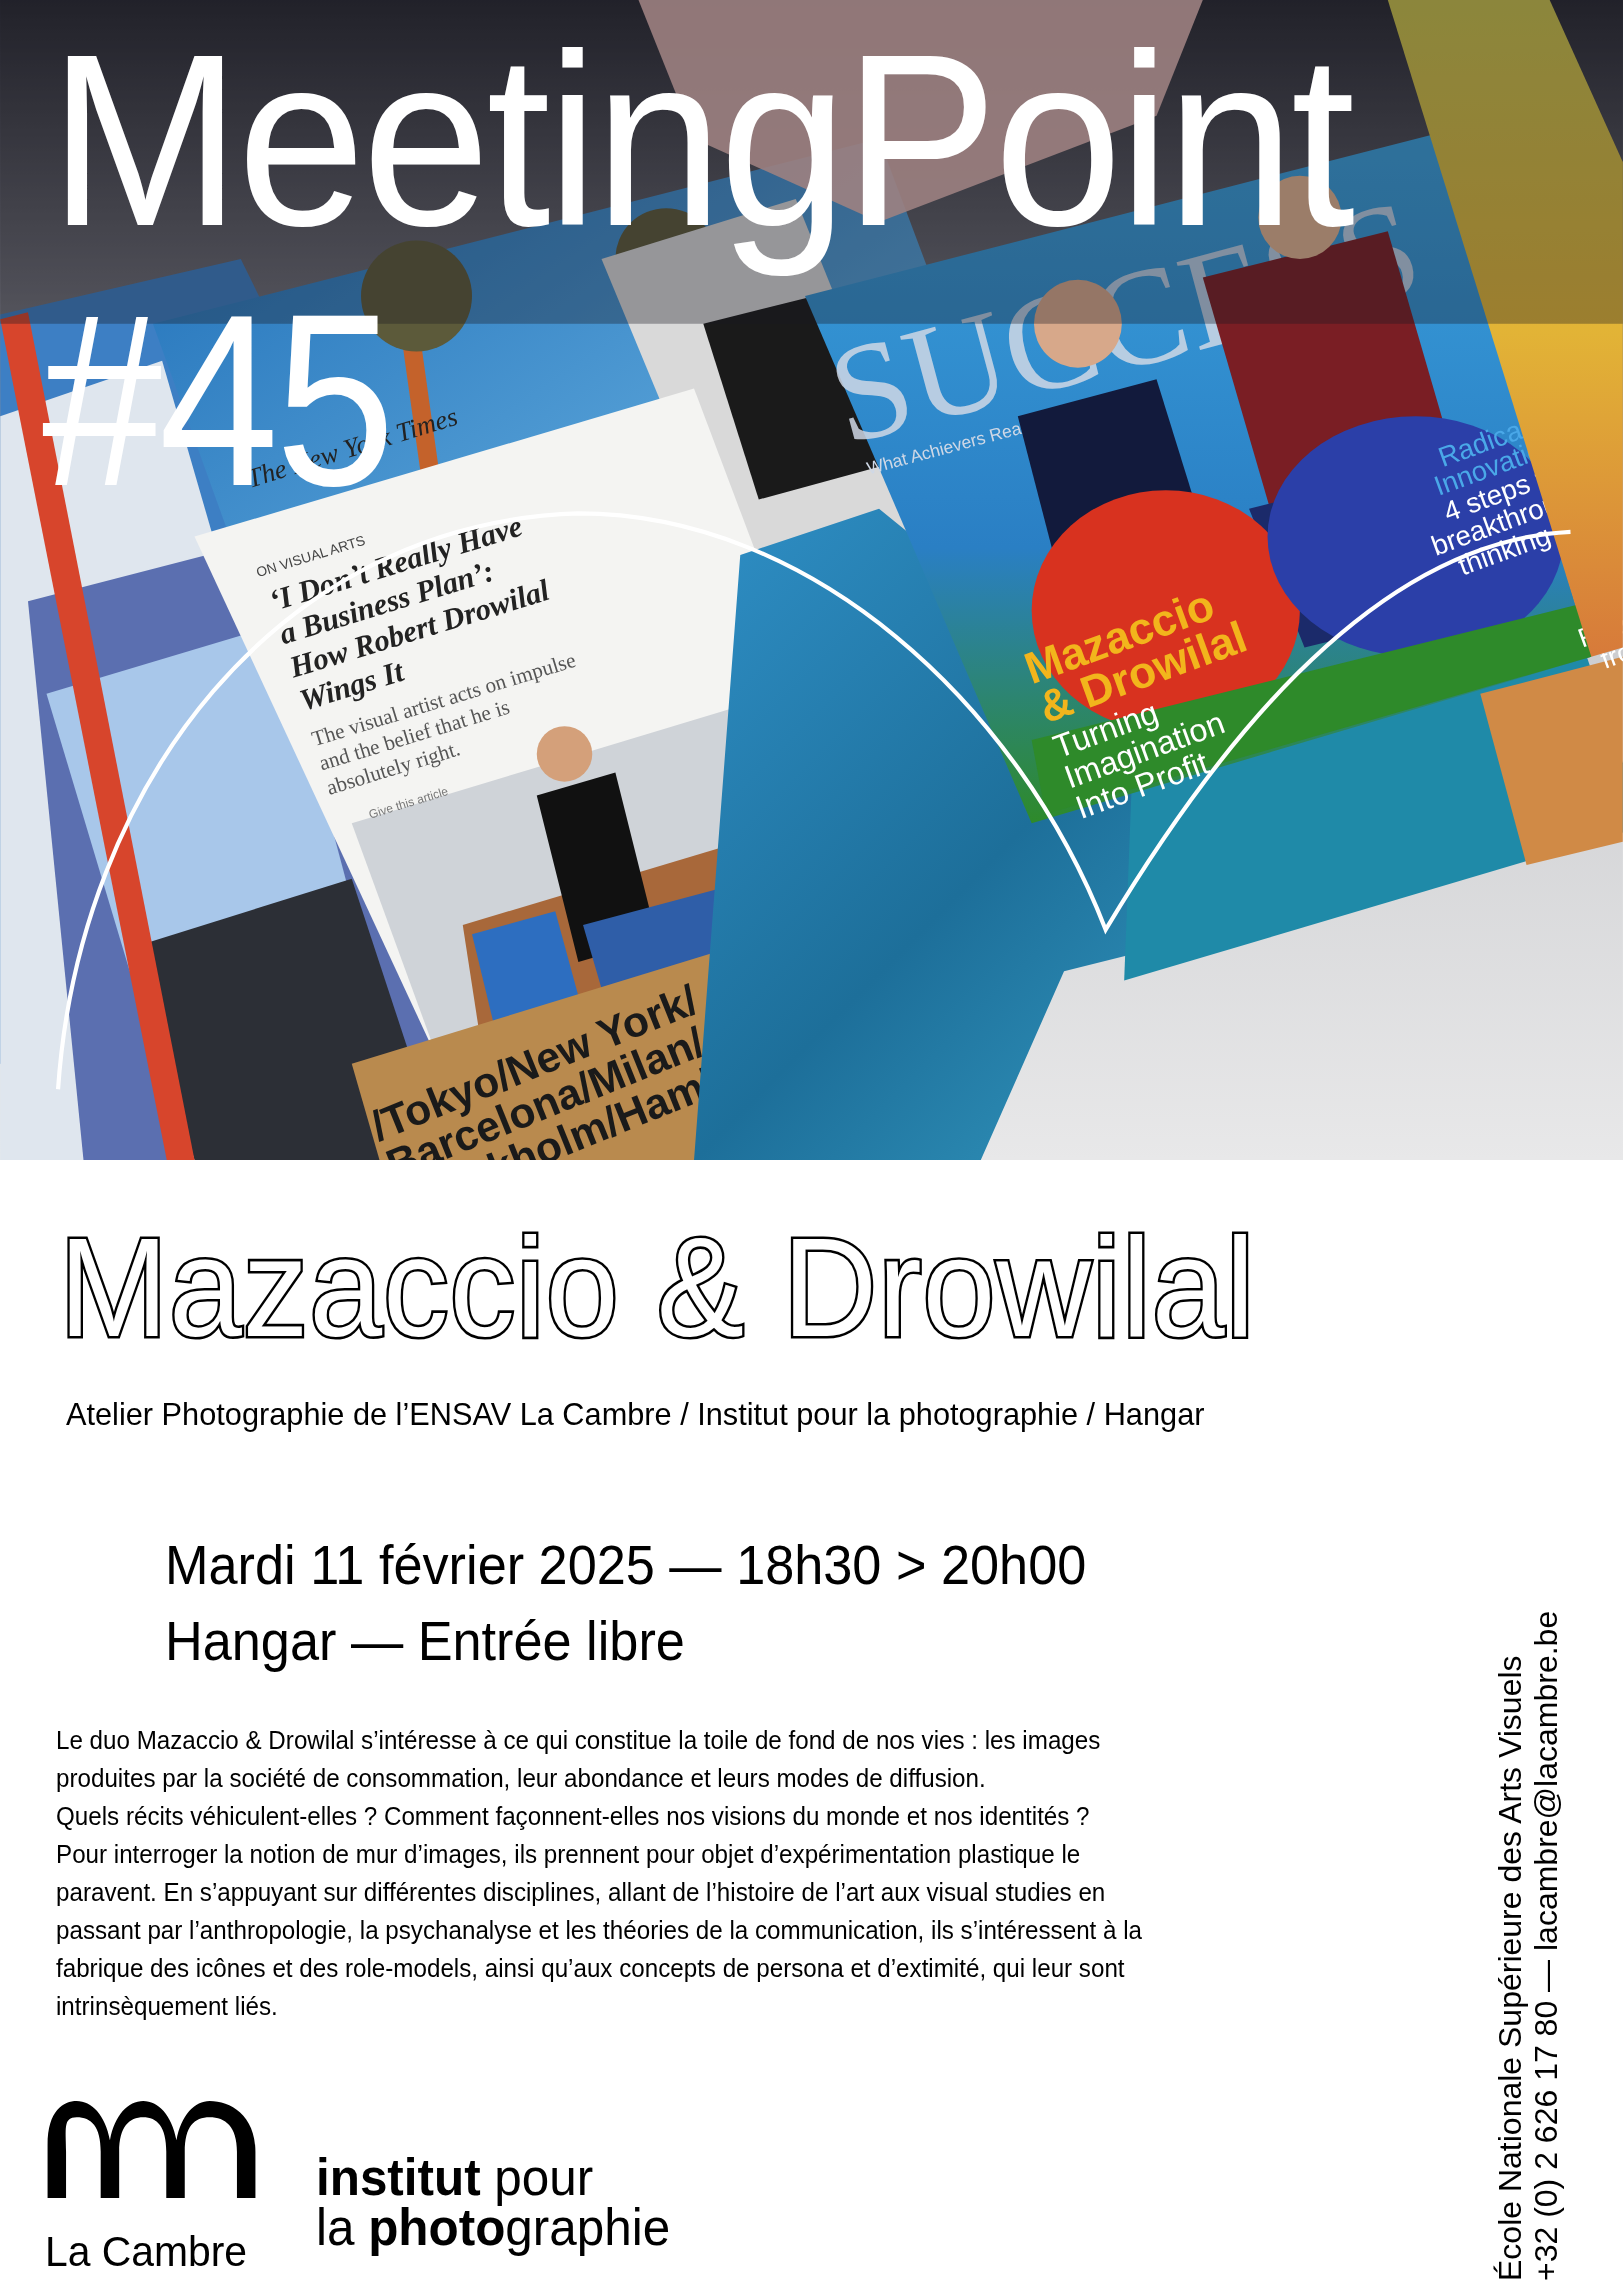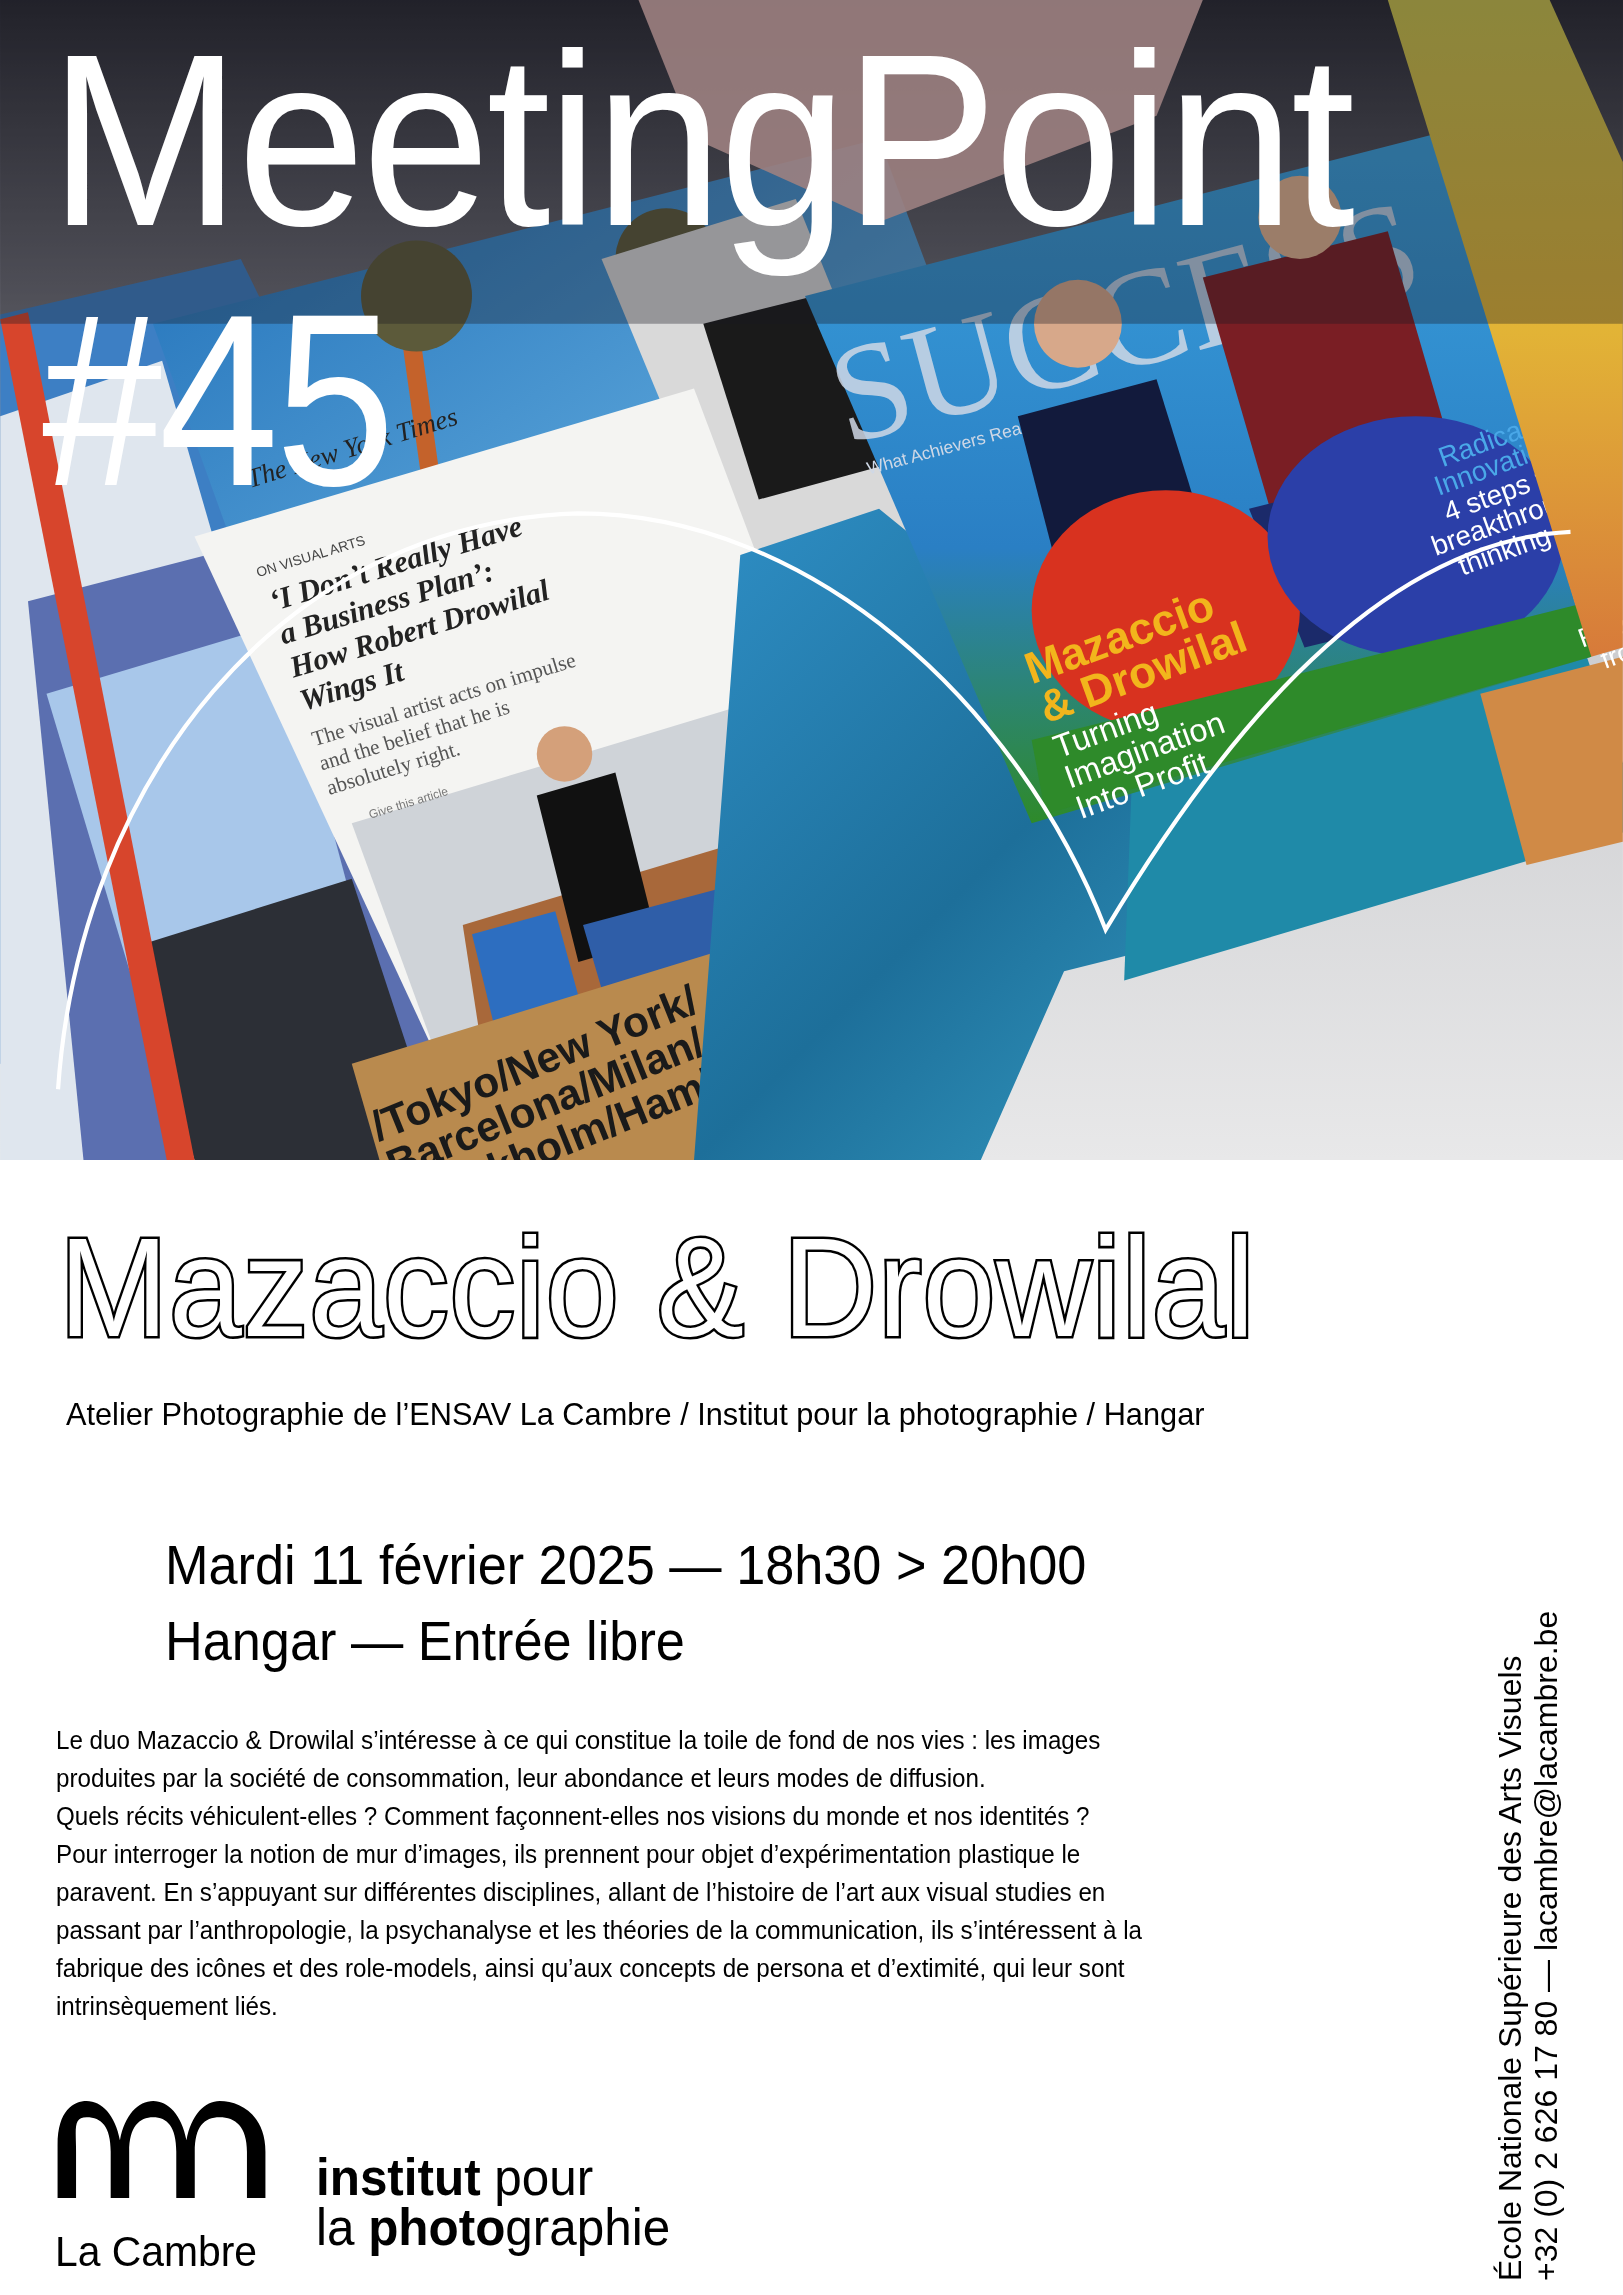--- a/index.html
+++ b/index.html
@@ -26,21 +26,21 @@
               white-space: nowrap; transform: scaleX(0.96); transform-origin: left top; }
 
   .when { position: absolute; left: 165px; top: 1527px; font-size: 55px; line-height: 76px;
           white-space: nowrap; transform: scaleX(0.95); transform-origin: left top; }
 
   .body-text { position: absolute; left: 56px; top: 1721px; width: 1388px; font-size: 26px;
                line-height: 38px; white-space: nowrap; transform: scaleX(0.93); transform-origin: left top; }
   .body-text div { display: block; }
 
   
-  .logo-cambre { position: absolute; left: 55px; top: 2101px; width: 213px; }
+  .logo-cambre { position: absolute; left: 45px; top: 2101px; width: 213px; }
   .logo-cambre svg { display: block; }
   .logo-cambre .name { font-size: 43px; line-height: 1; margin-top: 32px; white-space: nowrap;
                        transform: scaleX(0.95); transform-origin: left top; }
   .logo-ipp { position: absolute; left: 316px; top: 2152px; font-size: 52px; line-height: 50px;
               white-space: nowrap; transform: scaleX(0.95); transform-origin: left top; }
   .logo-ipp b { font-weight: 700; }
 
   .side-contact { position: absolute; left: 1492px; top: 2281px; transform: rotate(-90deg);
                   transform-origin: left top; font-size: 32px; line-height: 36px; white-space: nowrap; }
 </style>

